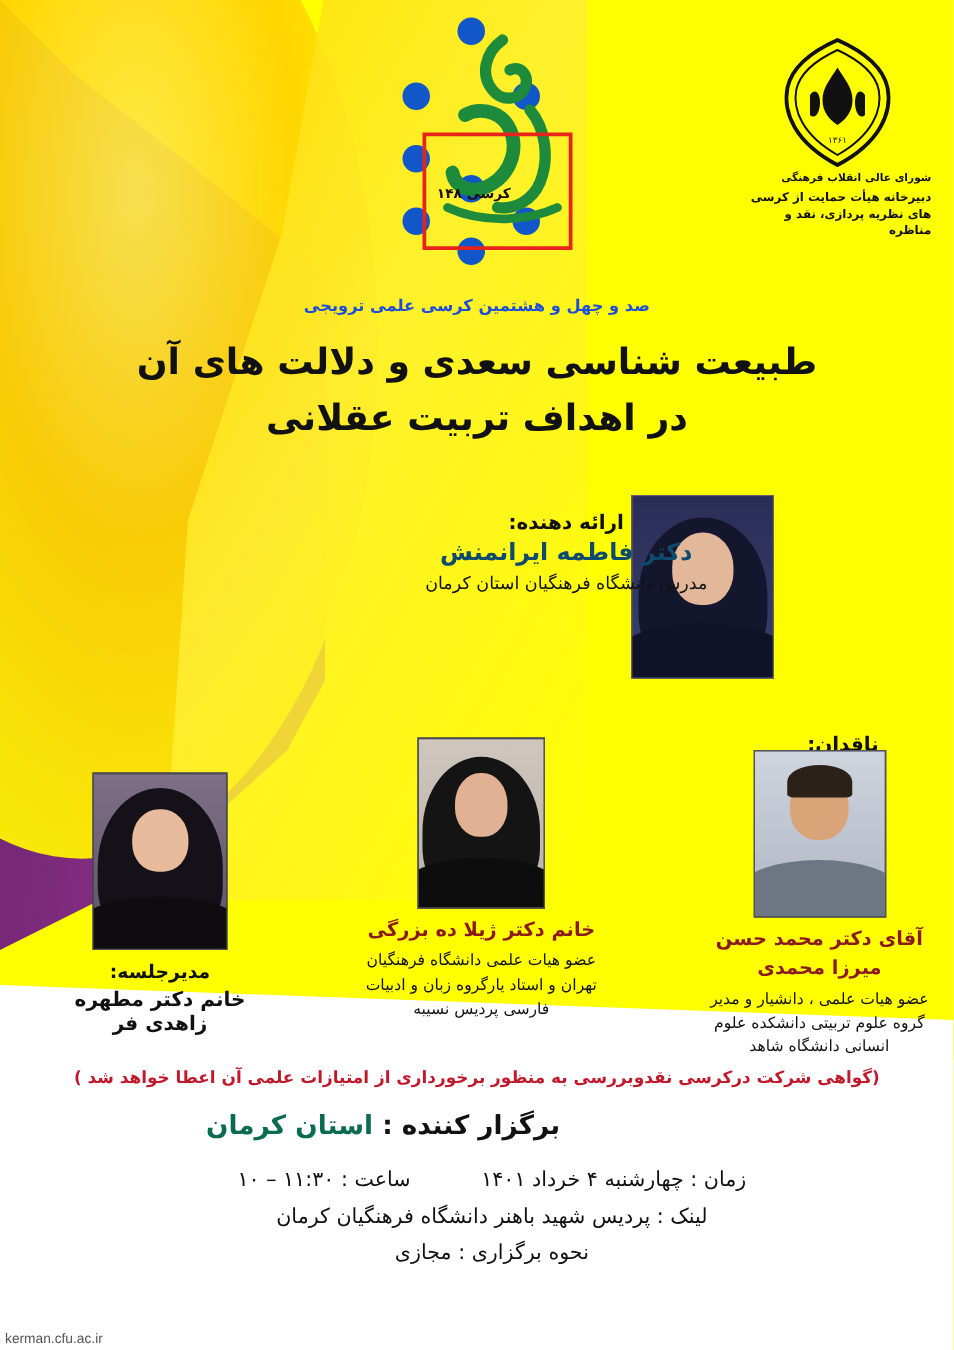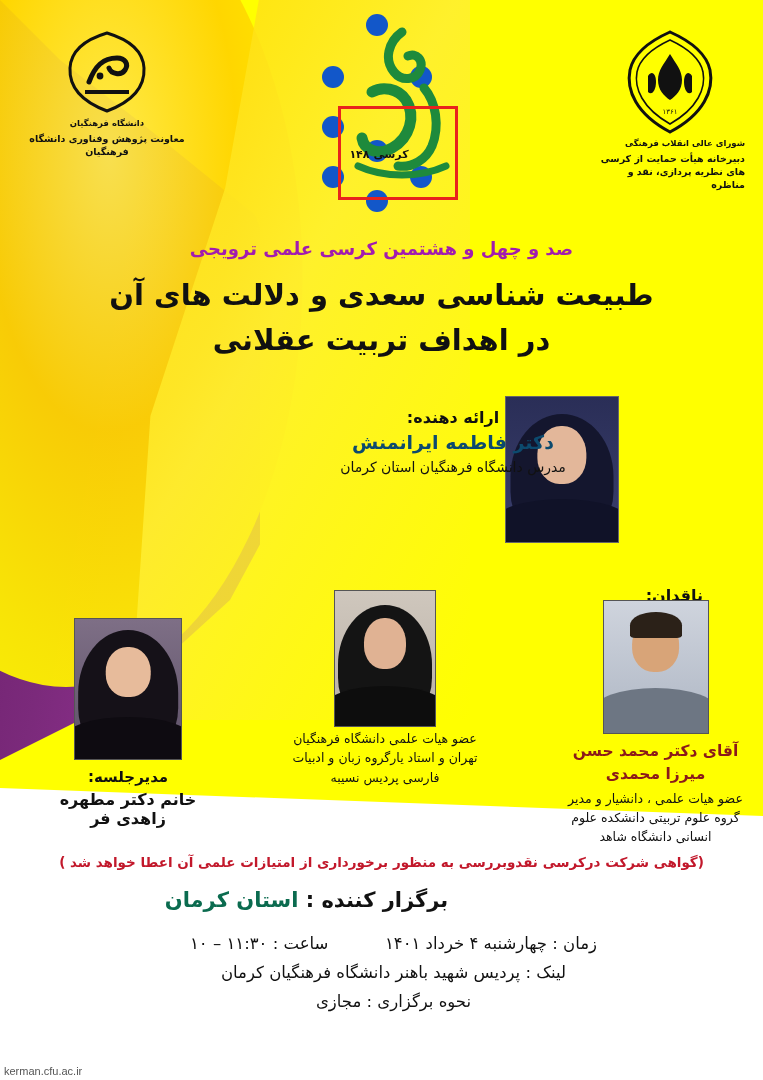--- a/index.html
+++ b/index.html
@@ -84,21 +84,21 @@
     position:absolute;left:28px;top:18px;width:140px;height:170px;
   }
   .kursi .kursi-num{
     position:absolute;left:44px;top:140px;width:70px;text-align:center;
     font-size:11px;font-weight:bold;color:#111;
   }
 
   
   .title-wrap{position:absolute;top:238px;left:0;width:763px;text-align:center;}
   .title-line1{
-    font-size:18px;font-weight:bold;color:#a21caf;letter-spacing:0px;
+    font-size:13px;font-weight:bold;color:#1d4ed8;letter-spacing:0px;
   }
   .title-line2{
     margin-top:14px;font-size:29px;font-weight:bold;color:#111;line-height:1.55;
   }
 
   
   .presenter{
     position:absolute;top:396px;left:0;width:763px;height:180px;
   }
   .presenter .photo{
@@ -193,32 +193,20 @@
           <path d="M48 24 C42 34 36 40 36 50 C36 60 42 66 48 70 C54 66 60 60 60 50 C60 40 54 34 48 24 Z" fill="#111"></path>
           <path d="M26 46 C30 40 34 44 34 52 C34 60 30 66 26 62 Z" fill="#111"></path>
           <path d="M70 46 C66 40 62 44 62 52 C62 60 66 66 70 62 Z" fill="#111"></path>
           <text x="48" y="84" font-size="7" text-anchor="middle" fill="#111" font-family="DejaVu Sans">۱۳۶۱</text>
         </svg>
       </div>
       <div class="logo-caption small">شورای عالی انقلاب فرهنگی</div>
       <div class="logo-caption">دبیرخانه هیأت حمایت از کرسی های نظریه پردازی، نقد و مناظره</div>
     </div>
 
-    <div class="logo-left">
-      <div class="farhangian-logo">
-        <svg viewBox="0 0 84 84" width="84" height="84">
-          <path d="M42 3 C22 9 6 20 5 38 C4 58 18 72 42 81 C66 72 80 58 79 38 C78 20 62 9 42 3 Z" fill="none" stroke="#111" stroke-width="3"></path>
-          <path d="M24 52 C30 36 38 28 52 28 C60 28 64 34 60 40 C56 46 46 44 44 38" fill="none" stroke="#111" stroke-width="5" stroke-linecap="round"></path>
-          <circle cx="35" cy="46" r="3.4" fill="#111"></circle>
-          <path d="M20 62 h44" stroke="#111" stroke-width="4"></path>
-        </svg>
-      </div>
-      <div class="logo-caption small">دانشگاه فرهنگیان</div>
-      <div class="logo-caption">معاونت پژوهش وفناوری دانشگاه فرهنگیان</div>
-    </div>
 
     <div class="kursi">
       <div class="dot" style="left:66px;top:6px;"></div>
       <div class="dot" style="left:22px;top:58px;"></div>
       <div class="dot" style="left:22px;top:108px;"></div>
       <div class="dot" style="left:22px;top:158px;"></div>
       <div class="dot" style="left:66px;top:182px;"></div>
       <div class="dot" style="left:110px;top:158px;"></div>
       <div class="dot" style="left:66px;top:132px;"></div>
       <div class="dot" style="left:110px;top:58px;"></div>
@@ -276,20 +264,21 @@
 
     <div class="p-card critic2">
       <div class="p-photo">
         <div class="ph">
           <div class="bgc" style="background:linear-gradient(#cfc7bd,#b9b0a6)"></div>
           <div class="hijab" style="width:94%;height:88%;top:10%;background:#141414;"></div>
           <div class="head" style="width:42%;height:38%;top:20%;background:#e0b293;"></div>
           <div class="shoulders" style="background:#0d0d0d;height:30%;"></div>
         </div>
       </div>
+      <div class="p-name">خانم دکتر ژیلا ده بزرگی</div>
       <div class="p-aff">عضو هیات علمی دانشگاه فرهنگیان تهران و استاد یارگروه زبان و ادبیات فارسی پردیس نسیبه</div>
     </div>
 
     <div class="p-card moderator">
       <div class="p-photo">
         <div class="ph">
           <div class="bgc" style="background:linear-gradient(#7e6f86,#5d5167)"></div>
           <div class="hijab" style="width:94%;height:90%;top:8%;background:#151118;"></div>
           <div class="head" style="width:42%;height:36%;top:20%;background:#e7bb9b;"></div>
           <div class="shoulders" style="background:#0e0b11;height:30%;"></div>

